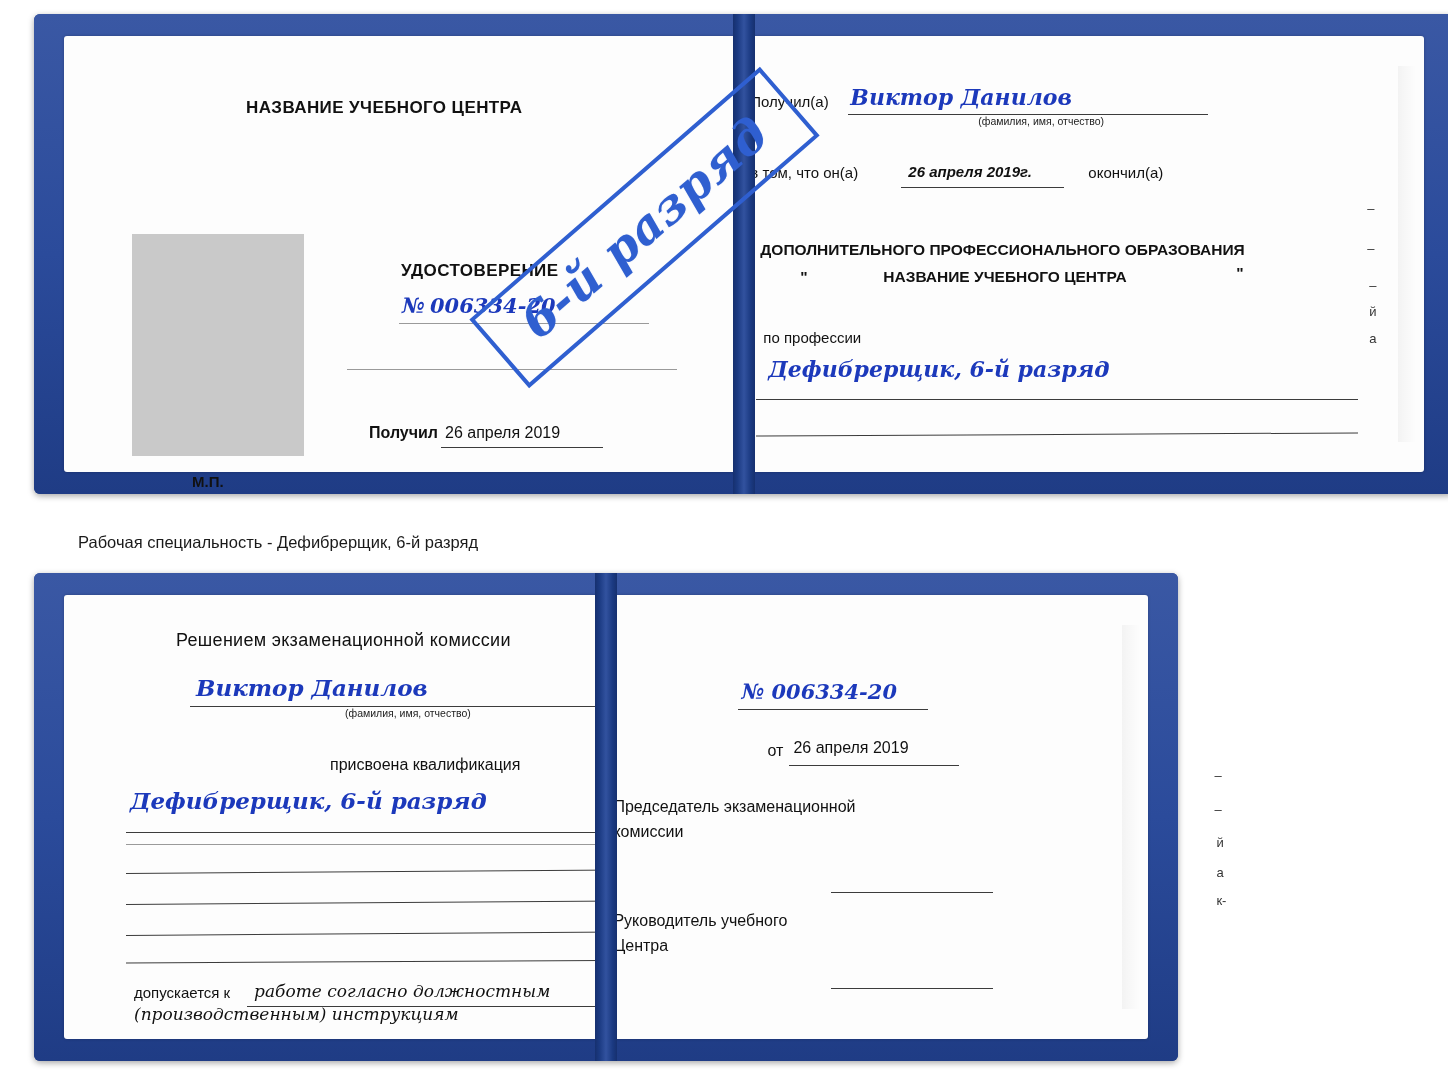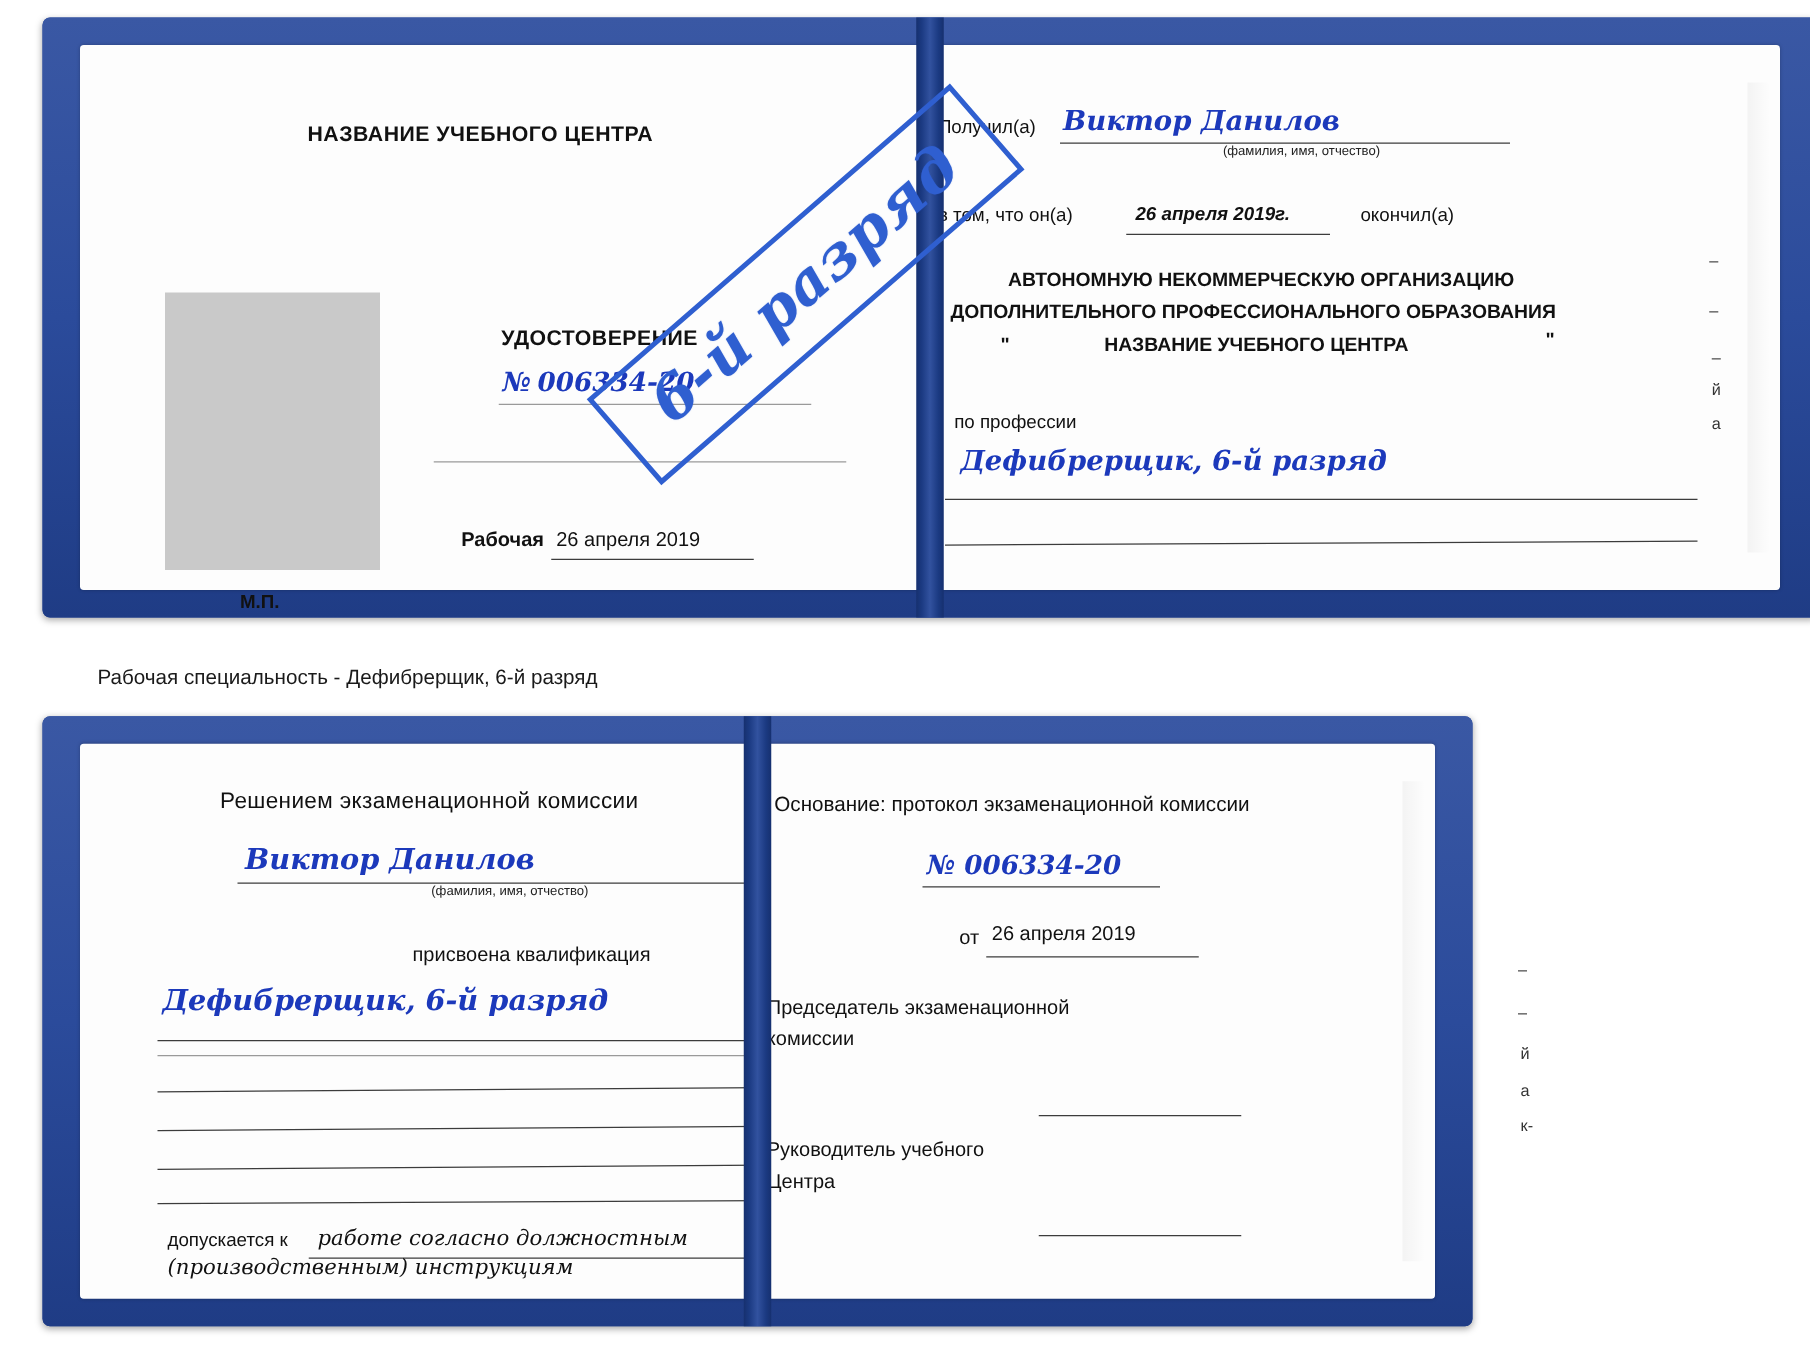--- a/index.html
+++ b/index.html
@@ -176,41 +176,40 @@
     <div class="photo" style="left:68px; top:198px; width:172px; height:222px;"></div>
 
     <div class="lbl b" style="left:337px; top:225px; font-size:17px; letter-spacing:0.4px;">УДОСТОВЕРЕНИЕ</div>
 
     <div class="hand" style="left:338px; top:257px; font-size:21px;">№</div>
     <div class="hand" style="left:366px; top:257px; font-size:21px;">006334-20</div>
     <div class="rule light" style="left:335px; top:287px; width:250px;"></div>
 
     <div class="rule light" style="left:283px; top:333px; width:330px;"></div>
 
-    <div class="lbl b" style="left:305px; top:388px; font-size:16px;">Рабочая</div>
+    <div class="lbl b" style="left:305px; top:388px; font-size:16px;">Получил</div>
     <div class="typed" style="left:381px; top:388px; font-size:16px;">26 апреля 2019</div>
     <div class="rule dark" style="left:377px; top:411px; width:162px;"></div>
 
     <div class="lbl b" style="left:128px; top:437px; font-size:15px;">М.П.</div>
   </div>
 
   <div class="page right">
     <div class="page-edge"></div>
 
     <div class="lbl" style="left:12px; top:57px;">Получил(а)</div>
     <div class="hand" style="left:112px; top:48px; font-size:22px;">Виктор Данилов</div>
     <div class="rule dark" style="left:110px; top:78px; width:360px;"></div>
     <div class="tiny" style="left:240px; top:79px;">(фамилия, имя, отчество)</div>
 
     <div class="lbl" style="left:12px; top:128px;">в том, что он(а)</div>
     <div class="typed" style="left:170px; top:127px; font-style:italic; font-weight:bold; font-size:15px;">26 апреля 2019г.</div>
     <div class="rule dark" style="left:163px; top:151px; width:163px;"></div>
     <div class="lbl" style="left:350px; top:128px;">окончил(а)</div>
 
-    <div class="lbl b" style="left:68px; top:180px; font-size:15.5px;">АВТОНОМНУЮ НЕКОММЕРЧЕСКУЮ ОРГАНИЗАЦИЮ</div>
     <div class="lbl b" style="left:22px; top:205px; font-size:15.5px;">ДОПОЛНИТЕЛЬНОГО ПРОФЕССИОНАЛЬНОГО ОБРАЗОВАНИЯ</div>
     <div class="lbl b" style="left:62px; top:232px; font-size:15.5px;">"</div>
     <div class="lbl b" style="left:145px; top:232px; font-size:15.5px;">НАЗВАНИЕ УЧЕБНОГО ЦЕНТРА</div>
     <div class="lbl b" style="left:498px; top:228px; font-size:15.5px;">"</div>
 
     <div class="lbl" style="left:25px; top:293px;">по профессии</div>
     <div class="hand" style="left:30px; top:320px; font-size:22px;">Дефибрерщик, 6-й разряд</div>
 
     <div class="rule dark" style="left:18px; top:363px; width:602px;"></div>
     <div class="rule dark" style="left:18px; top:398px; width:602px; transform:rotate(-0.3deg);"></div>
@@ -250,21 +249,20 @@
 
     <div class="lbl" style="left:70px; top:389px; font-size:15px;">допускается к</div>
     <div class="typed" style="left:190px; top:386px; font-family:'DejaVu Serif', serif; font-style:italic; font-size:17px;">работе согласно должностным</div>
     <div class="rule dark" style="left:183px; top:411px; width:450px;"></div>
     <div class="typed" style="left:70px; top:409px; font-family:'DejaVu Serif', serif; font-style:italic; font-size:17px;">(производственным) инструкциям</div>
   </div>
 
   <div class="page right">
     <div class="page-edge"></div>
 
-    <div class="lbl" style="left:18px; top:40px; font-size:16.5px;">Основание: протокол экзаменационной комиссии</div>
 
     <div class="hand" style="left:140px; top:84px; font-size:21px;">№</div>
     <div class="hand" style="left:170px; top:84px; font-size:21px;">006334-20</div>
     <div class="rule dark" style="left:137px; top:114px; width:190px;"></div>
 
     <div class="lbl" style="left:166px; top:147px; font-size:16px;">от</div>
     <div class="typed" style="left:192px; top:144px; font-size:16px;">26 апреля 2019</div>
     <div class="rule dark" style="left:188px; top:170px; width:170px;"></div>
 
     <div class="lbl" style="left:12px; top:203px; font-size:16px;">Председатель экзаменационной</div>

